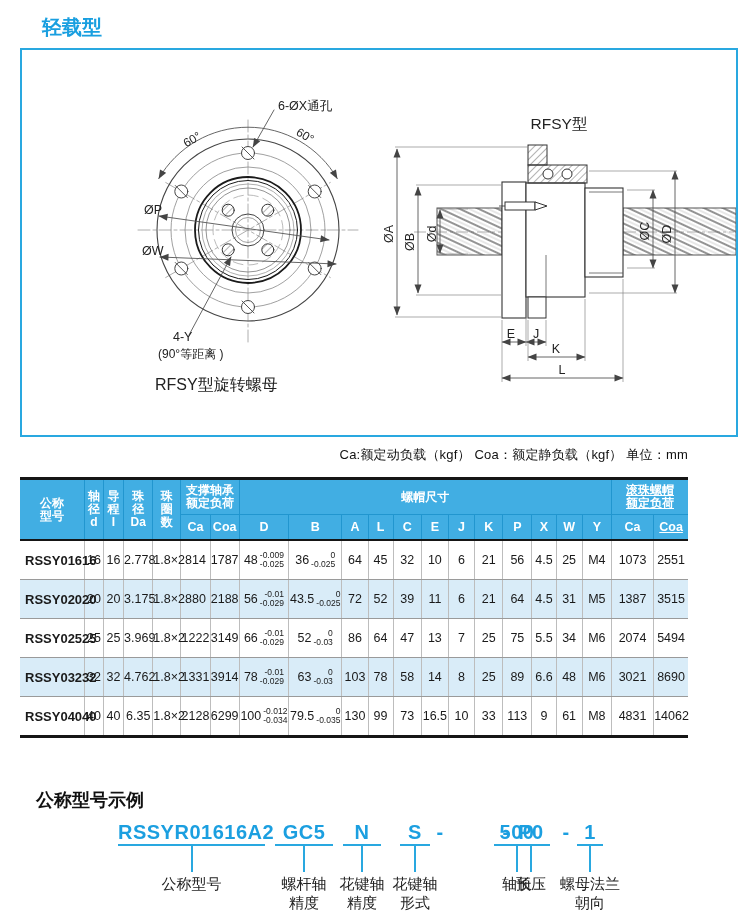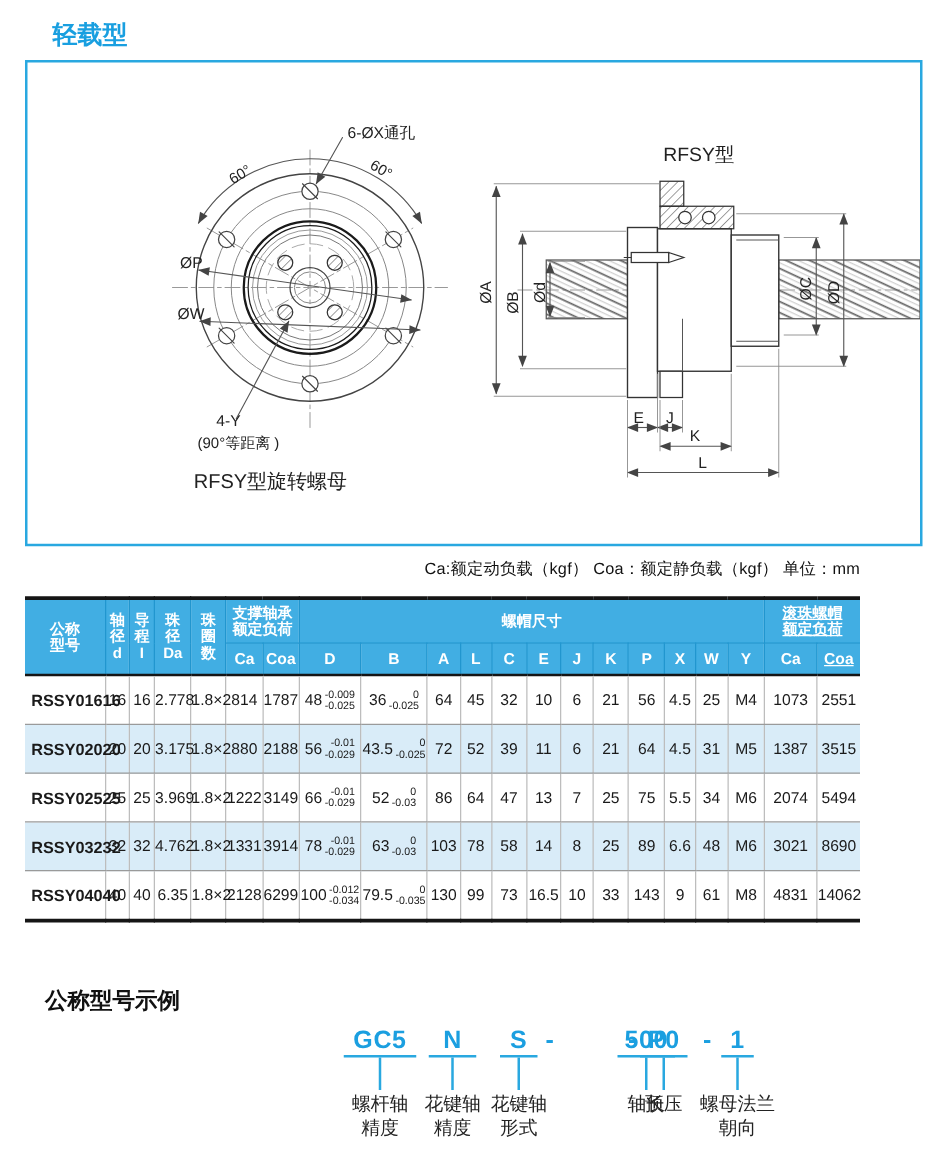--- a/index.html
+++ b/index.html
@@ -399,32 +399,37 @@
         <td class="c-tol"><span class="tv">79.5</span><span class="tol">
             <span>0</span>
             <span>-0.035</span>
           </span></td>
         <td>130</td>
         <td>99</td>
         <td>73</td>
         <td>16.5</td>
         <td>10</td>
         <td>33</td>
-        <td>143</td>
+        <td>113</td>
         <td>9</td>
         <td>61</td>
         <td>M8</td>
         <td>4831</td>
         <td>14062</td>
       </tr>
     </tbody>
 </table>
 
 <div class="section-title">公称型号示例</div>
 <div class="example">
+    <div class="seg" style="left: 118px; width: 147px;">
+      <span class="seg-text">RSSYR01616A2</span>
+      <div class="connector"></div>
+      <div class="seg-label">公称型号</div>
+    </div>
     <div class="seg" style="left: 275px; width: 58px;">
       <span class="seg-text">GC5</span>
       <div class="connector"></div>
       <div class="seg-label">螺杆轴
 精度</div>
     </div>
     <div class="seg" style="left: 343px; width: 38px;">
       <span class="seg-text">N</span>
       <div class="connector"></div>
       <div class="seg-label">花键轴

